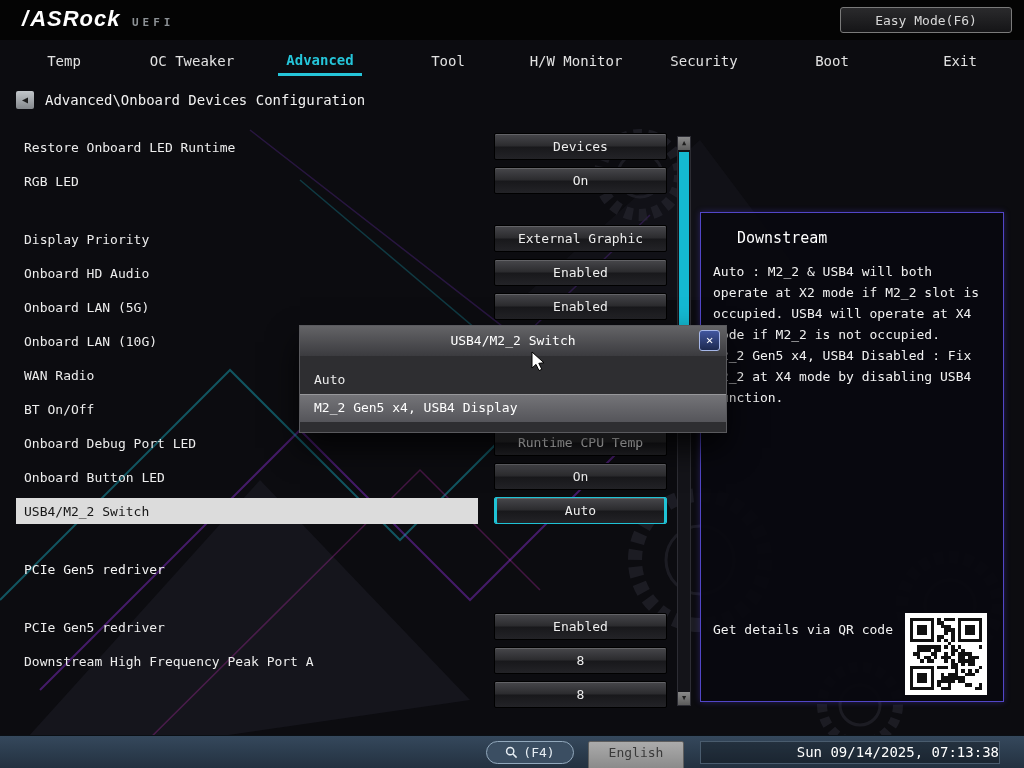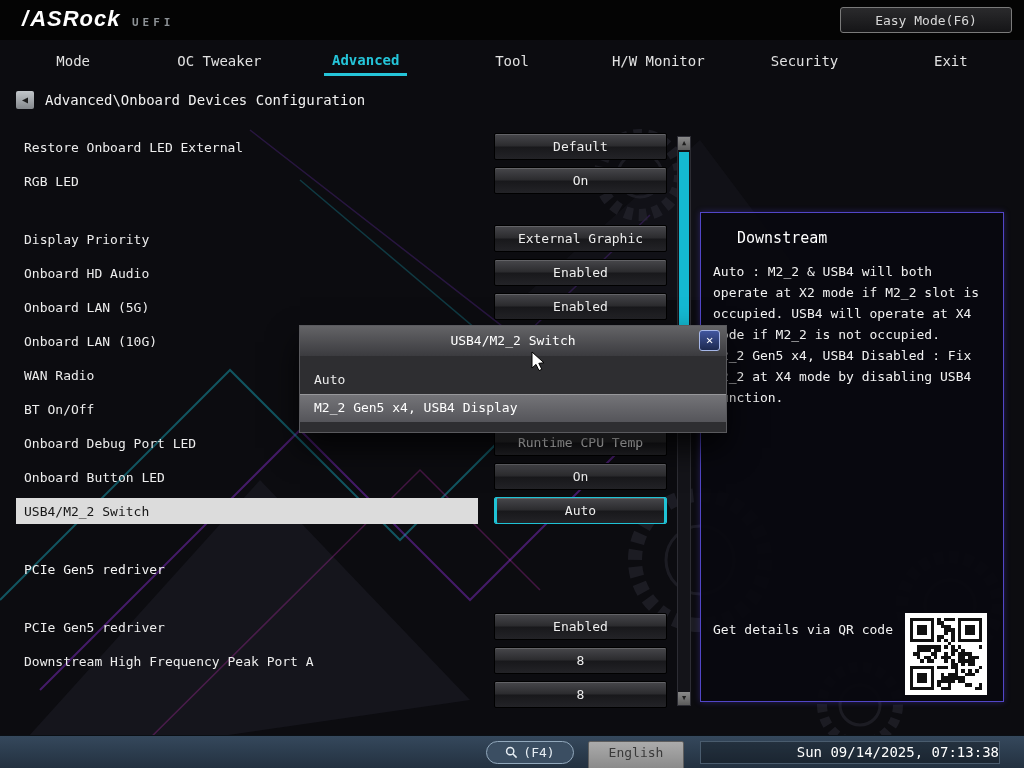--- a/index.html
+++ b/index.html
@@ -110,51 +110,54 @@
   </svg>
 
   <div class="topbar">
     <div class="logo">ASRock</div>
     <div class="logo-sub">UEFI</div>
     <div class="easy-btn">Easy Mode(F6)</div>
   </div>
 
   <div class="tabs">
       <div class="tab">
-        <span>Mode</span>
+        <span>Temp</span>
       </div>
       <div class="tab">
         <span>OC Tweaker</span>
       </div>
       <div class="tab active">
         <span>Advanced</span>
       </div>
       <div class="tab">
         <span>Tool</span>
       </div>
       <div class="tab">
         <span>H/W Monitor</span>
       </div>
       <div class="tab">
         <span>Security</span>
+      </div>
+      <div class="tab">
+        <span>Boot</span>
       </div>
       <div class="tab">
         <span>Exit</span>
       </div>
     </div>
 
   <div class="breadcrumb">
     <div class="back-btn">◀</div>
     <div class="crumb-text">Advanced\Onboard Devices Configuration</div>
   </div>
 
   <div class="settings">
       <div class="row">
-        <span class="label">Restore Onboard LED External</span>
-        <div class="value-btn">Default</div>
+        <span class="label">Restore Onboard LED Runtime</span>
+        <div class="value-btn">Devices</div>
       </div>
       <div class="row">
         <span class="label">RGB LED</span>
         <div class="value-btn">On</div>
       </div>
       <div class="spacer"></div>
       <div class="row">
         <span class="label">Display Priority</span>
         <div class="value-btn">External Graphic</div>
       </div>

